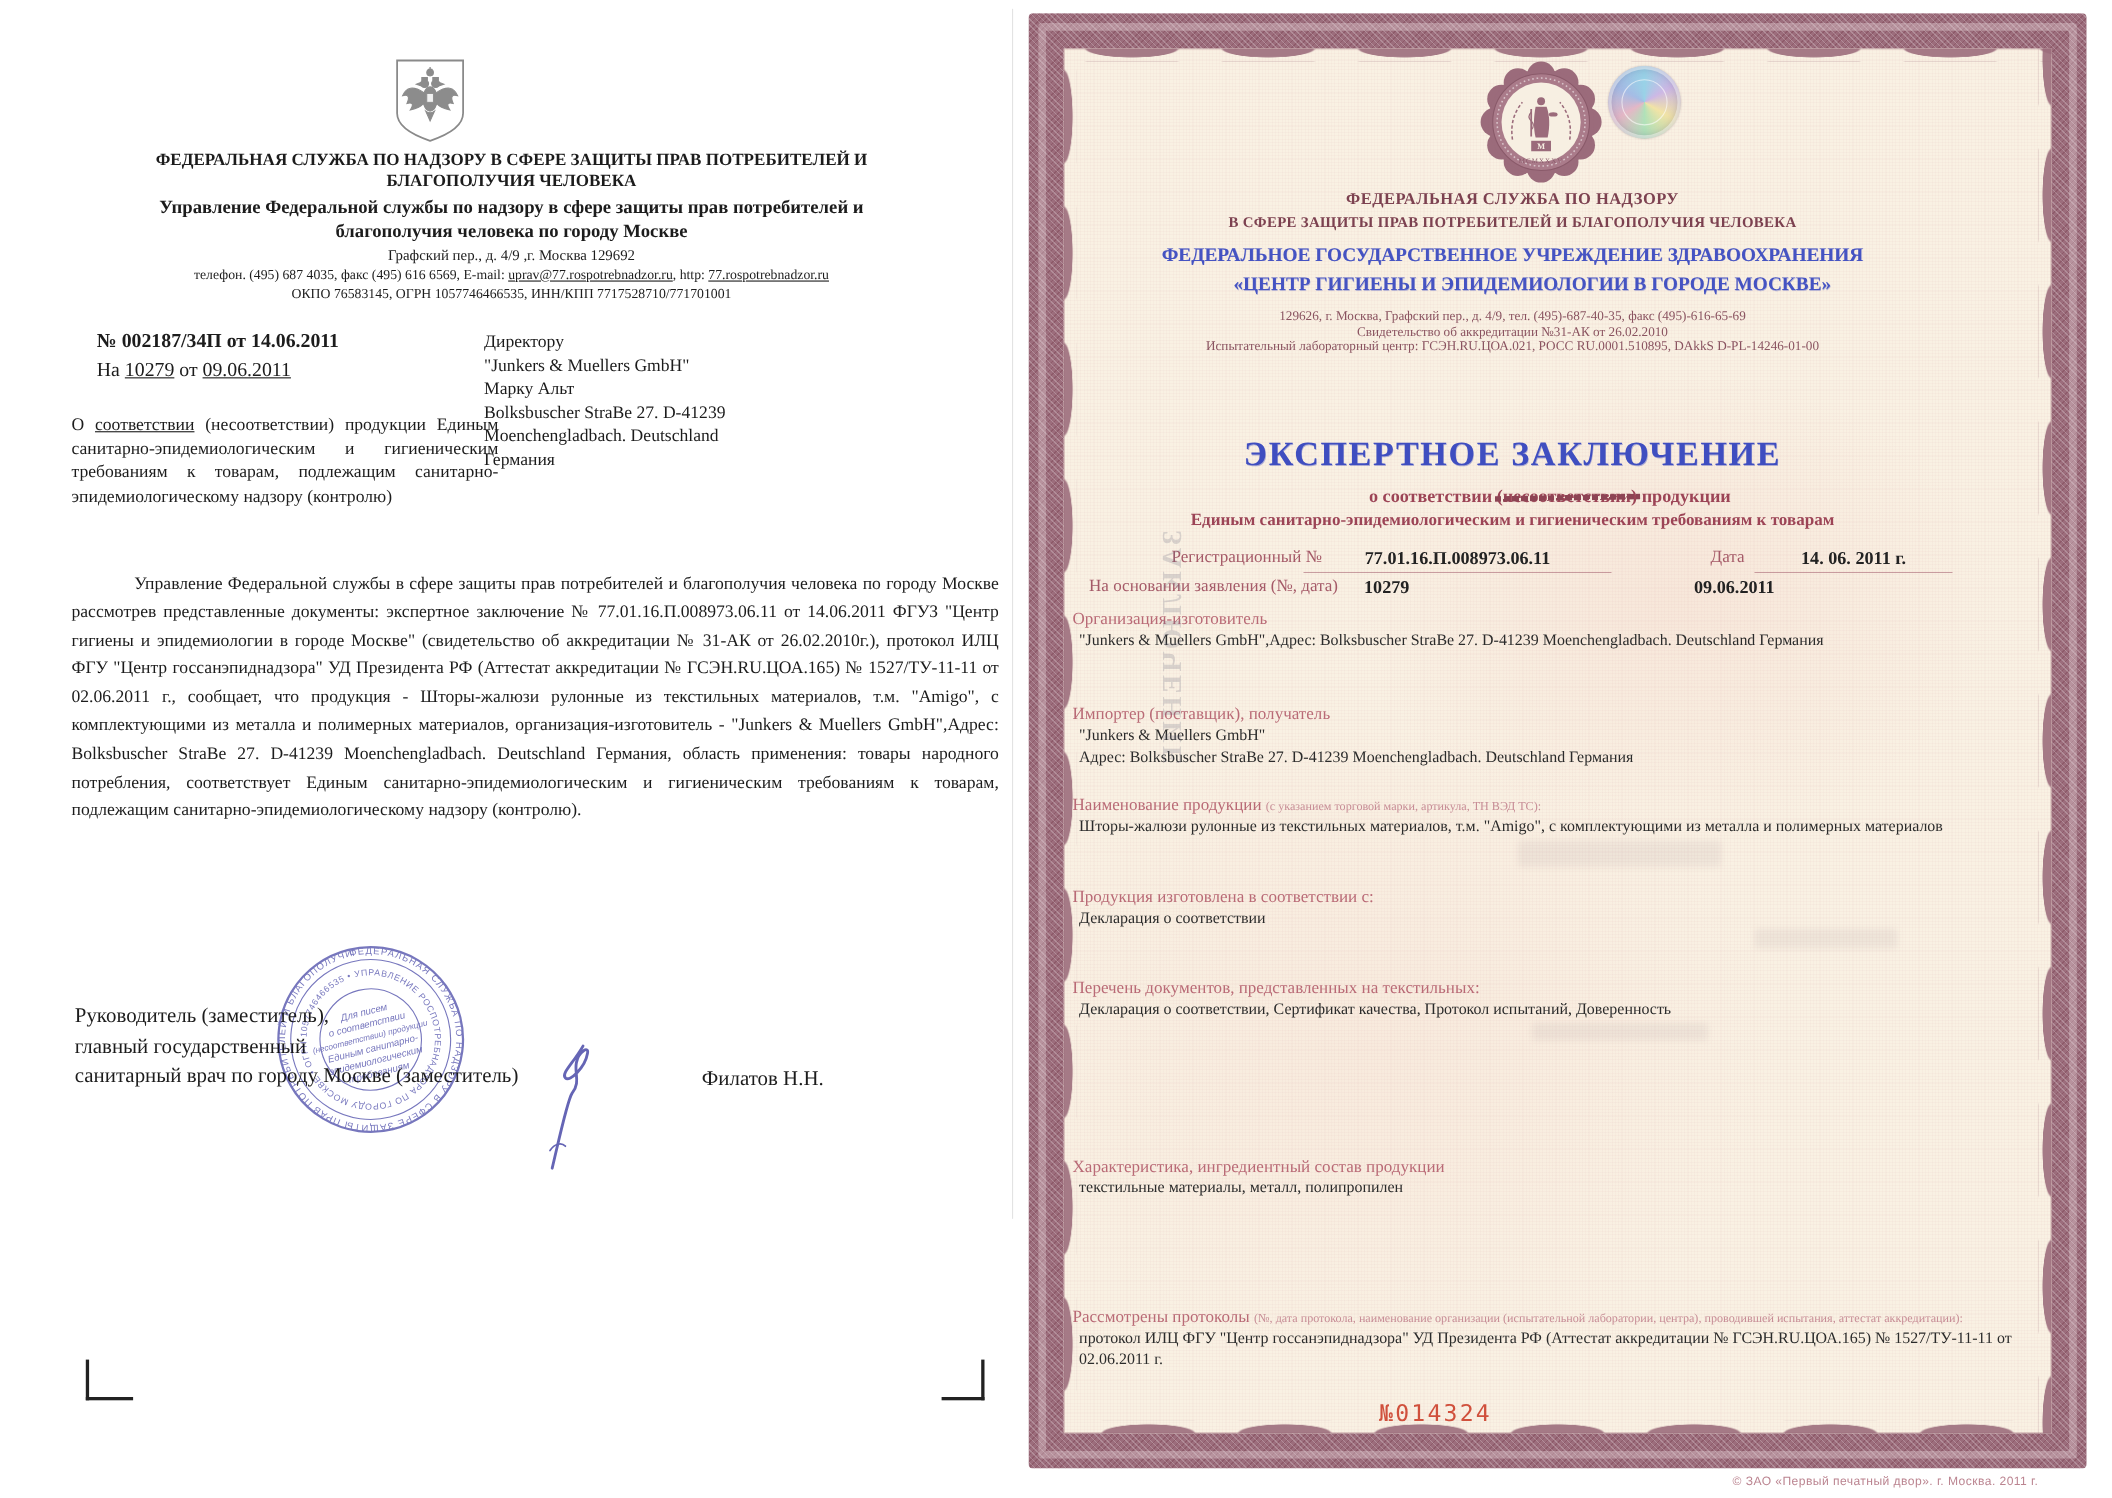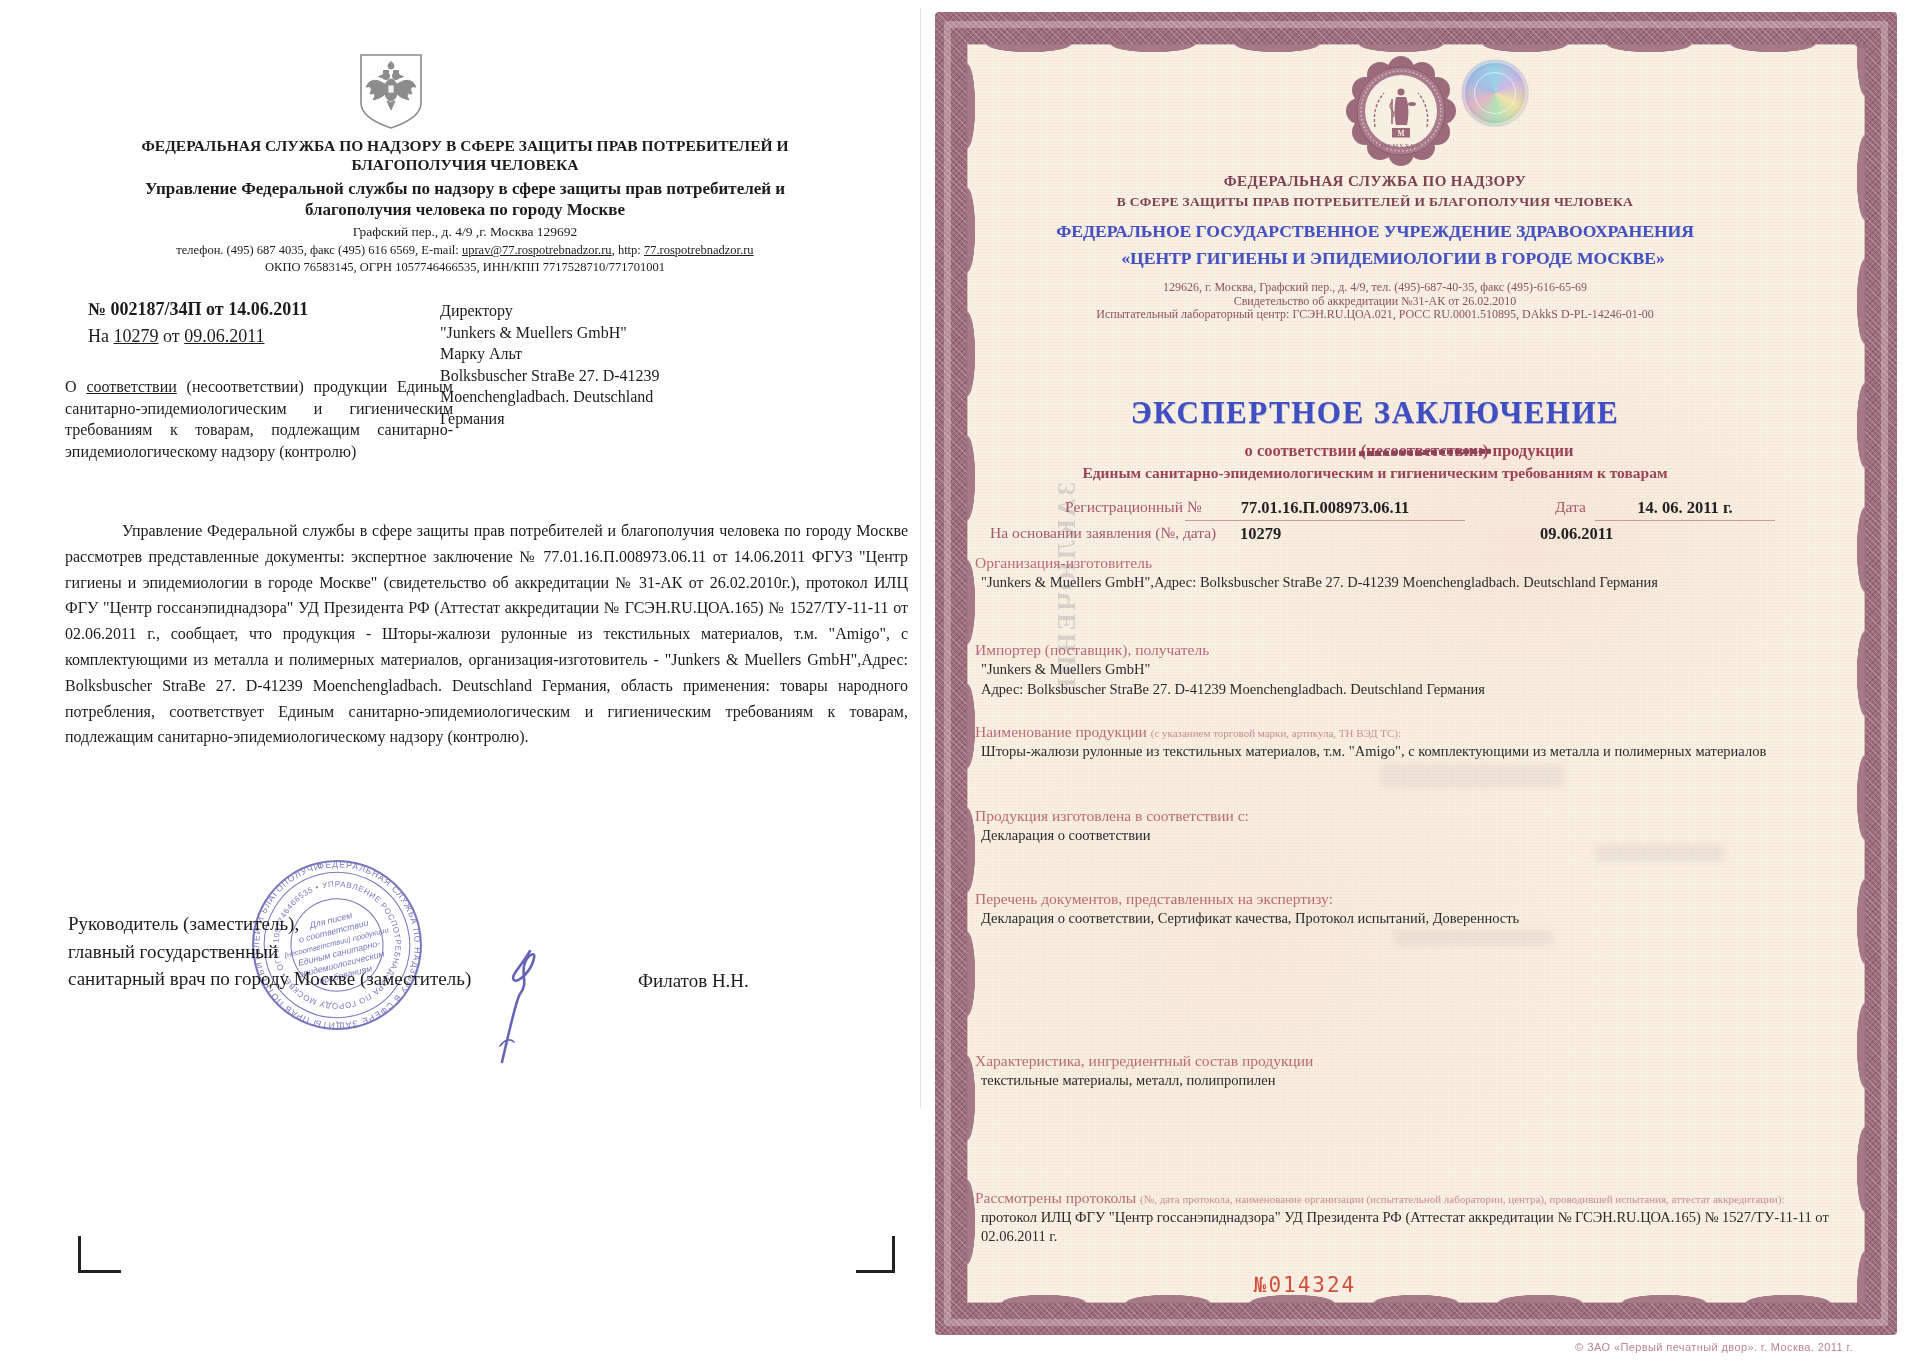--- a/index.html
+++ b/index.html
@@ -283,21 +283,21 @@
     </div>
     <div class="cc c-sec s3">
       <div class="sec-label"><span>Наименование продукции</span> <span class="sec-note">(с указанием торговой марки, артикула, ТН ВЭД ТС):</span></div>
       <div class="sec-value">Шторы-жалюзи рулонные из текстильных материалов, т.м. "Amigo", с комплектующими из металла и полимерных материалов</div>
     </div>
     <div class="cc c-sec s4">
       <div class="sec-label">Продукция изготовлена в соответствии с:</div>
       <div class="sec-value">Декларация о соответствии</div>
     </div>
     <div class="cc c-sec s5">
-      <div class="sec-label">Перечень документов, представленных на экспертизу:</div>
+      <div class="sec-label">Перечень документов, представленных на текстильных:</div>
       <div class="sec-value">Декларация о соответствии, Сертификат качества, Протокол испытаний, Доверенность</div>
     </div>
     <div class="cc c-sec s6">
       <div class="sec-label">Характеристика, ингредиентный состав продукции</div>
       <div class="sec-value">текстильные материалы, металл, полипропилен</div>
     </div>
     <div class="cc c-sec s7">
       <div class="sec-label"><span>Рассмотрены протоколы</span> <span class="sec-note">(№, дата протокола, наименование организации (испытательной лаборатории, центра), проводившей испытания, аттестат аккредитации):</span></div>
       <div class="sec-value">протокол ИЛЦ ФГУ "Центр госсанэпиднадзора" УД Президента РФ (Аттестат аккредитации № ГСЭН.RU.ЦОА.165) № 1527/ТУ-11-11 от 02.06.2011 г.</div>
     </div>

